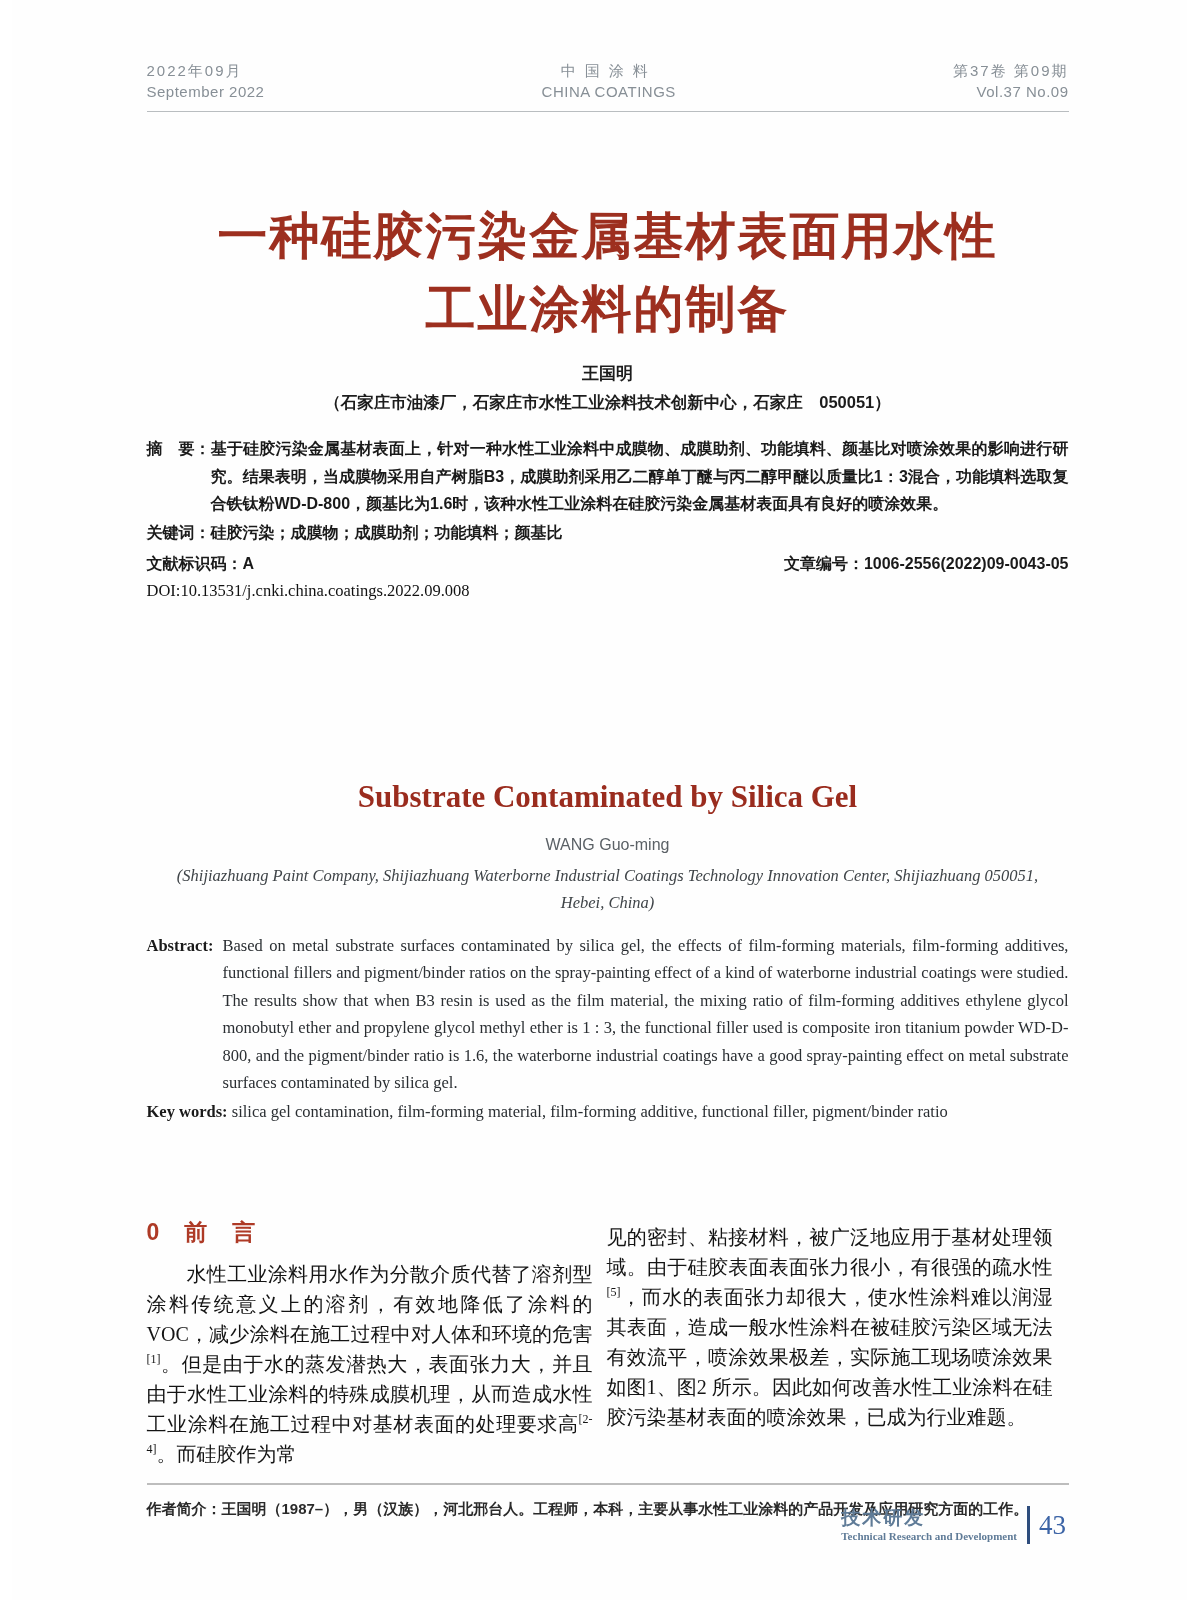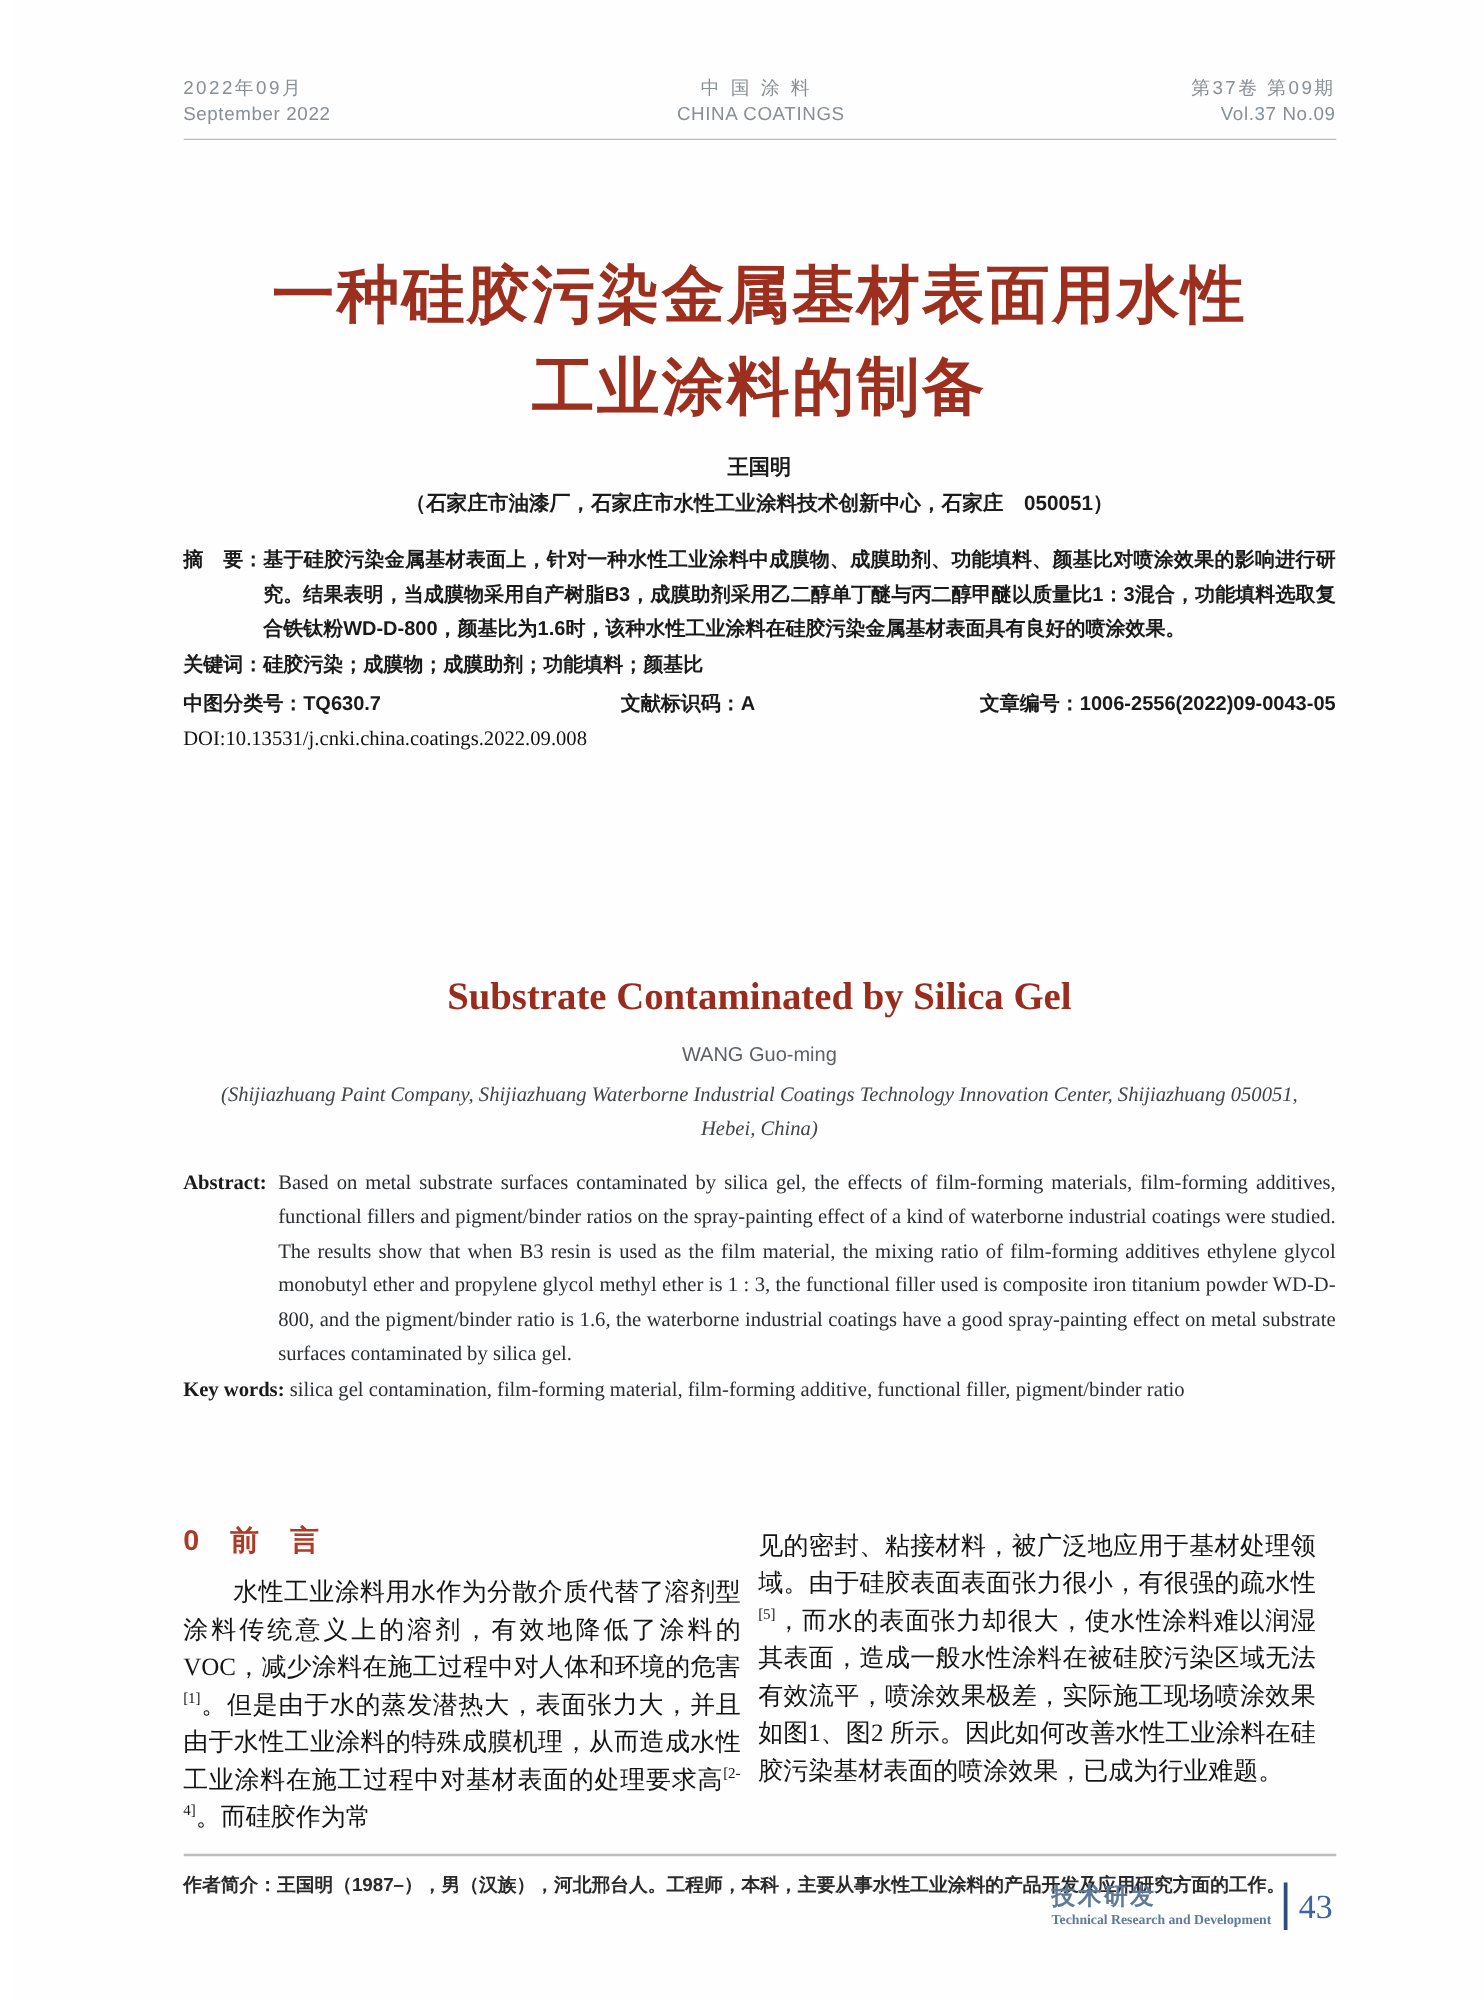--- a/index.html
+++ b/index.html
@@ -157,23 +157,20 @@
     <div class="affil-cn">（石家庄市油漆厂，石家庄市水性工业涂料技术创新中心，石家庄　050051）</div>
 
     <p class="abstract-cn">
       <span class="lbl">摘　要：</span><span>基于硅胶污染金属基材表面上，针对一种水性工业涂料中成膜物、成膜助剂、功能填料、颜基比对喷涂效果的影响进行研究。结果表明，当成膜物采用自产树脂B3，成膜助剂采用乙二醇单丁醚与丙二醇甲醚以质量比1：3混合，功能填料选取复合铁钛粉WD-D-800，颜基比为1.6时，该种水性工业涂料在硅胶污染金属基材表面具有良好的喷涂效果。</span>
     </p>
     <p class="kw-cn">
       <span class="lbl">关键词：</span><span>硅胶污染；成膜物；成膜助剂；功能填料；颜基比</span>
     </p>
 
     <div class="class-row">
-      <div class="seg s1">
-        <span class="lbl">中图分类号：</span><span>TQ630.7</span>
-      </div>
       <div class="seg s2">
         <span class="lbl">文献标识码：</span><span>A</span>
       </div>
       <div class="seg s3">
         <span class="lbl">文章编号：</span><span>1006-2556(2022)09-0043-05</span>
       </div>
     </div>
     <div class="doi-row">DOI:10.13531/j.cnki.china.coatings.2022.09.008</div>
 
     <h2 class="title-en">

